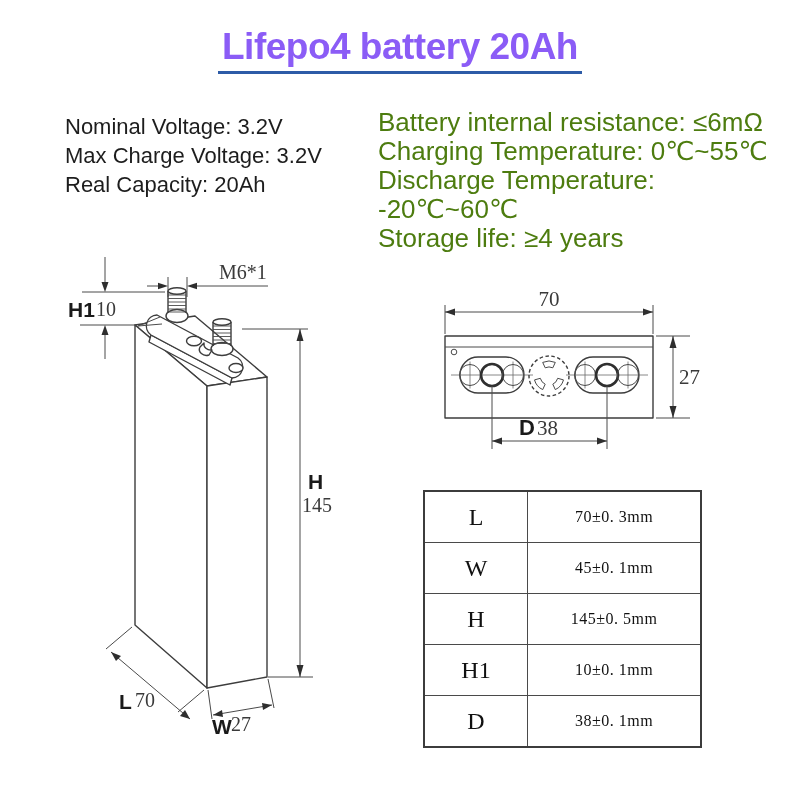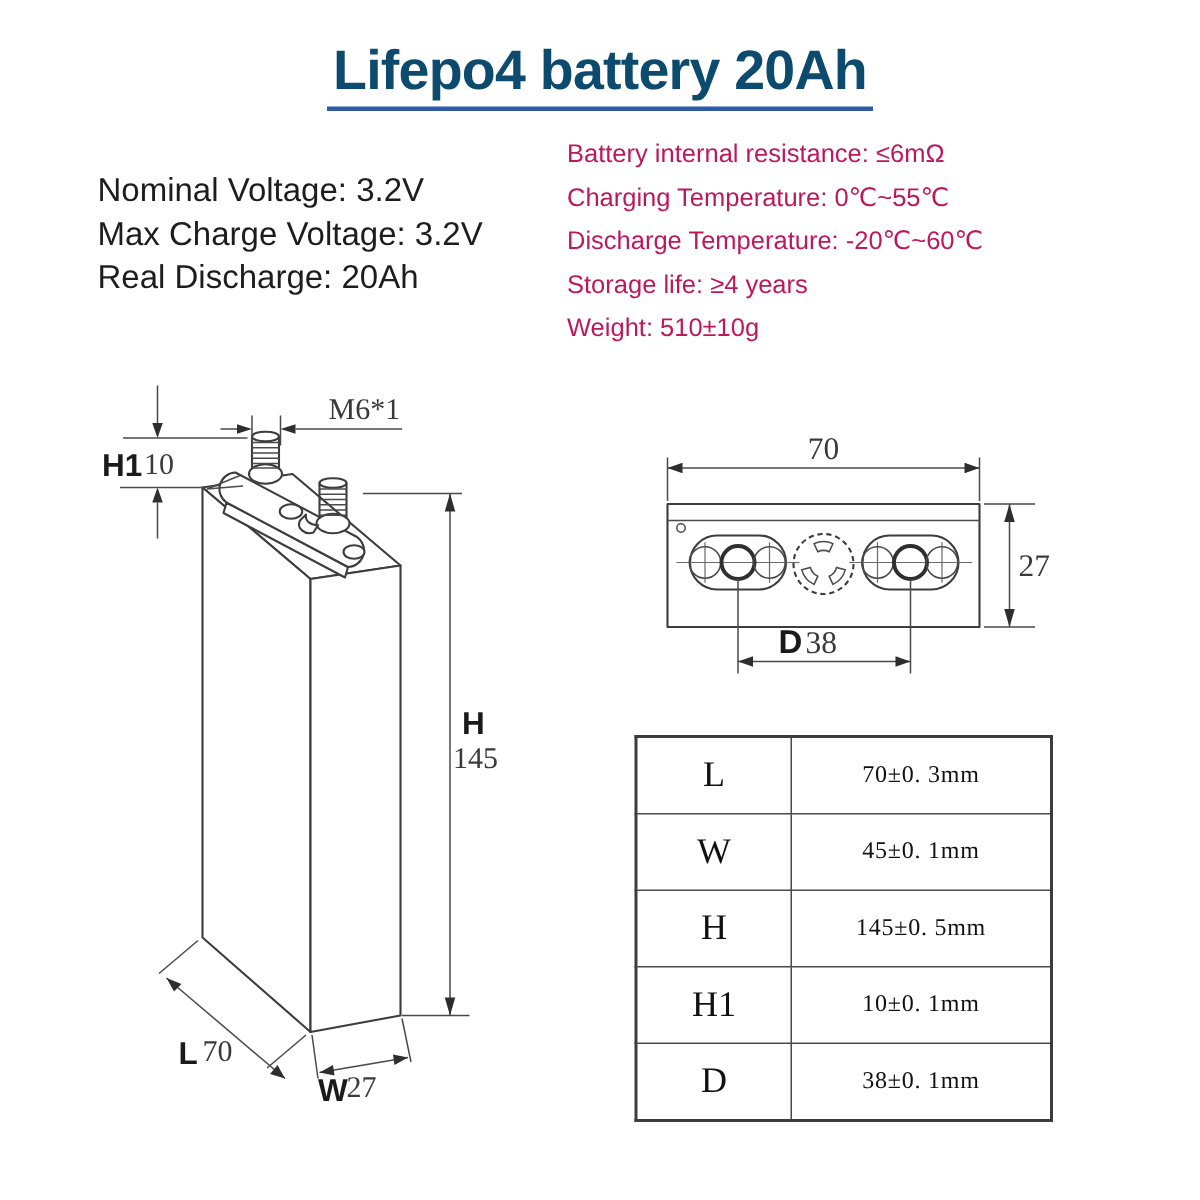--- a/index.html
+++ b/index.html
@@ -6,31 +6,31 @@
   body{
     width:800px;height:800px;position:relative;background:#ffffff;
     font-family:"Liberation Sans","DejaVu Sans",sans-serif;
     overflow:hidden;
   }
   .title{
     position:absolute;top:26px;left:0;right:0;text-align:center;
   }
   .title span{
     display:inline-block;
-    font-size:37px;font-weight:bold;color:#0c4a6e;
+    font-size:37px;font-weight:bold;color:#8b5cf6;
     border-bottom:3px solid #2d5ba7;padding:0 4px 3px 4px;
     letter-spacing:-0.5px;
   }
   .specs-left{
     position:absolute;left:65px;top:112px;
     font-size:22px;line-height:29px;color:#1d1d1d;
   }
   .specs-right{
-    position:absolute;left:378px;top:88px;
-    font-size:17px;line-height:29px;color:#be185d;
+    position:absolute;left:378px;top:108px;
+    font-size:26px;line-height:29px;color:#4d7c0f;
   }
   svg.drawing{position:absolute;left:0;top:0;}
   svg .outline{fill:#ffffff;stroke:#3d3d3d;stroke-width:1.4;stroke-linejoin:round;}
   svg .thin{stroke:#4a4a4a;stroke-width:1;fill:none;}
   svg .hair{stroke:#6a6a6a;stroke-width:0.8;fill:none;}
   svg .thread{stroke:#4a4a4a;stroke-width:0.9;fill:none;}
   svg .arrow{fill:#2e2e2e;stroke:none;}
   svg .boldcirc{fill:none;stroke:#2f2f2f;stroke-width:2.6;}
   svg .dimnum{font-family:"Liberation Serif","DejaVu Serif",serif;font-size:20px;fill:#3a3a3a;}
   svg .dimnum-lg{font-family:"Liberation Serif","DejaVu Serif",serif;font-size:21px;fill:#3a3a3a;}
@@ -51,29 +51,28 @@
 </head>
 <body>
 
 <div class="title">
   <span>Lifepo4 battery 20Ah</span>
 </div>
 
 <div class="specs-left">
   <div>Nominal Voltage: 3.2V</div>
   <div>Max Charge Voltage: 3.2V</div>
-  <div>Real Discharge: 20Ah</div>
+  <div>Real Capacity: 20Ah</div>
 </div>
 
 <div class="specs-right">
   <div>Battery internal resistance: ≤6mΩ</div>
   <div>Charging Temperature: 0℃~55℃</div>
   <div>Discharge Temperature: -20℃~60℃</div>
   <div>Storage life: ≥4 years</div>
-  <div>Weight: 510±10g</div>
 </div>
 
 <svg class="drawing" width="800" height="800" viewBox="0 0 800 800">
 
   <g>
 
     <path class="outline" d="M207,386 L135,325 L195,316 L267,377 Z"></path>
     <path class="outline" d="M135,325 L207,386 L207,688 L135,625 Z"></path>
     <path class="outline" d="M207,386 L267,377 L267,677 L207,688 Z"></path>
 

